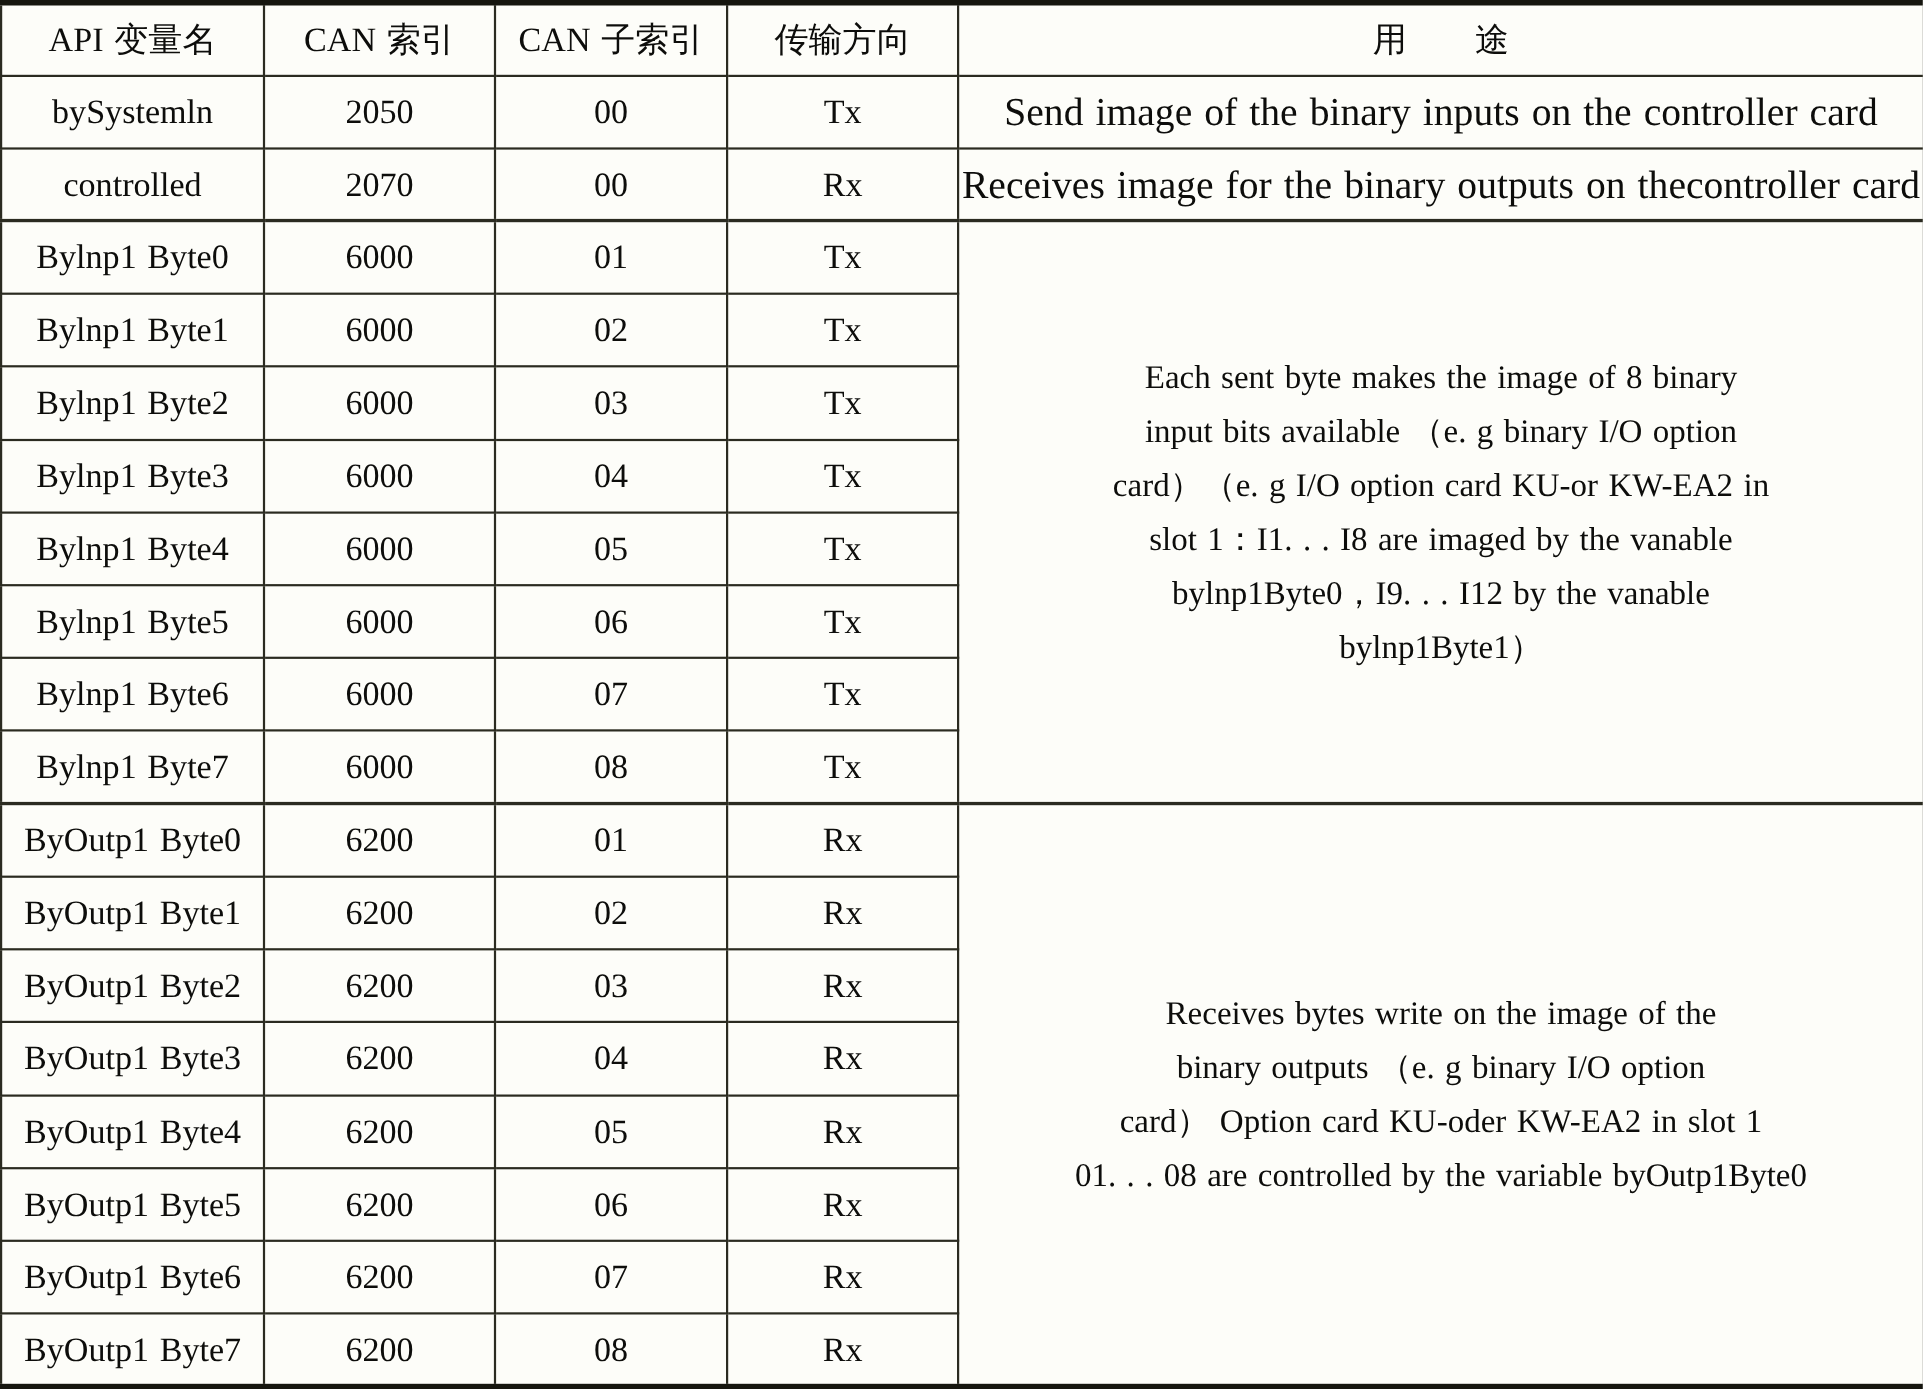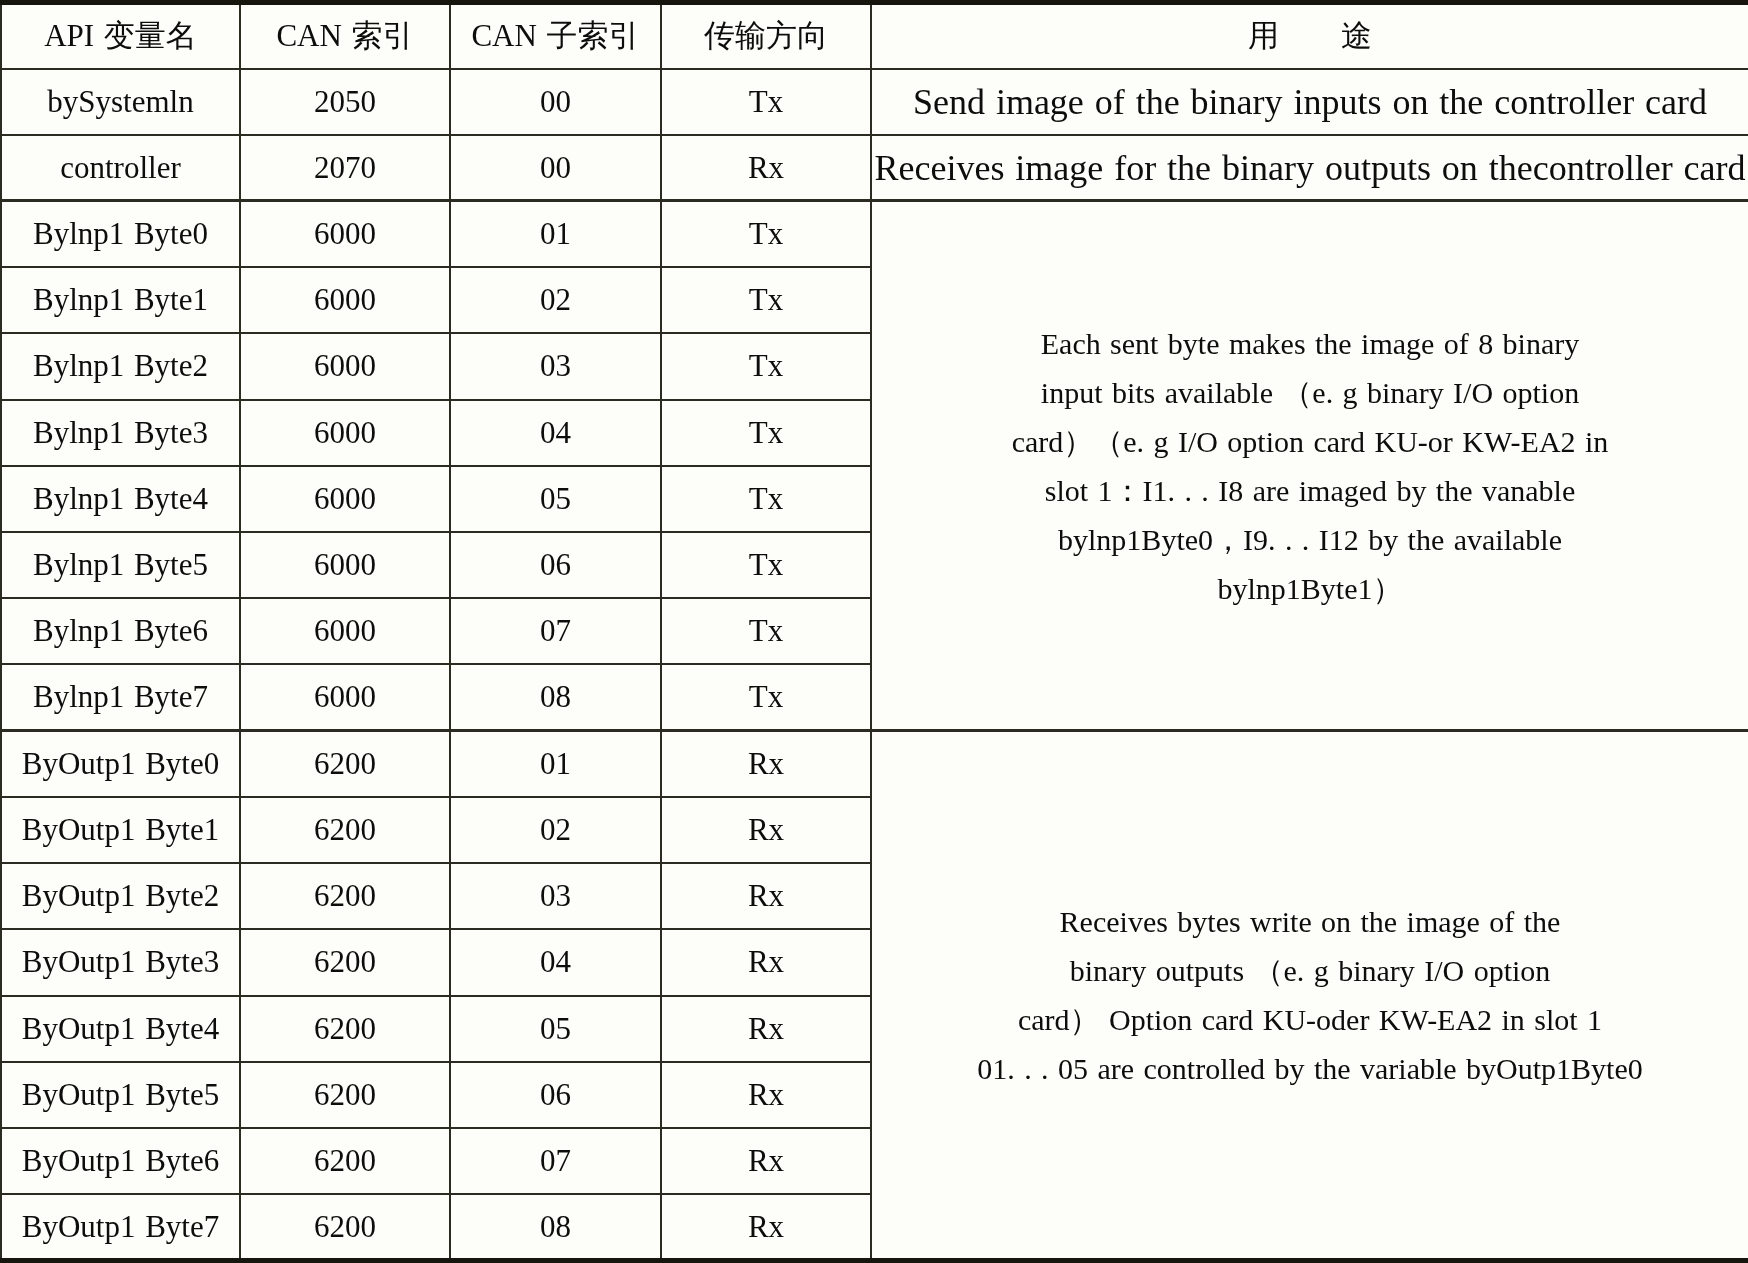--- a/index.html
+++ b/index.html
@@ -96,37 +96,37 @@
     </thead>
     <tbody>
         <tr>
           <td class="c">bySystemln</td>
           <td class="c">2050</td>
           <td class="c">00</td>
           <td class="c">Tx</td>
           <td class="purpose single">Send image of the binary inputs on the controller card</td>
         </tr>
         <tr>
-          <td class="c">controller</td>
+          <td class="c">controlled</td>
           <td class="c">2070</td>
           <td class="c">00</td>
           <td class="c">Rx</td>
           <td class="purpose single">Receives image for the binary outputs on thecontroller card</td>
         </tr>
         <tr class="section-start">
           <td class="c">Bylnp1 Byte0</td>
           <td class="c">6000</td>
           <td class="c">01</td>
           <td class="c">Tx</td>
           <td class="purpose merged" rowspan="8">
             <div class="pline">Each sent byte makes the image of 8 binary</div>
             <div class="pline">input bits available （e. g binary I/O option</div>
             <div class="pline">card）（e. g I/O option card KU-or KW-EA2 in</div>
             <div class="pline">slot 1：I1. . . I8 are imaged by the vanable</div>
-            <div class="pline">bylnp1Byte0，I9. . . I12 by the available</div>
+            <div class="pline">bylnp1Byte0，I9. . . I12 by the vanable</div>
             <div class="pline">bylnp1Byte1）</div>
           </td>
         </tr>
         <tr>
           <td class="c">Bylnp1 Byte1</td>
           <td class="c">6000</td>
           <td class="c">02</td>
           <td class="c">Tx</td>
         </tr>
         <tr>
@@ -167,21 +167,21 @@
         </tr>
         <tr class="section-start">
           <td class="c">ByOutp1 Byte0</td>
           <td class="c">6200</td>
           <td class="c">01</td>
           <td class="c">Rx</td>
           <td class="purpose merged" rowspan="8">
             <div class="pline">Receives bytes write on the image of the</div>
             <div class="pline">binary outputs （e. g binary I/O option</div>
             <div class="pline">card） Option card KU-oder KW-EA2 in slot 1</div>
-            <div class="pline">01. . . 05 are controlled by the variable byOutp1Byte0</div>
+            <div class="pline">01. . . 08 are controlled by the variable byOutp1Byte0</div>
           </td>
         </tr>
         <tr>
           <td class="c">ByOutp1 Byte1</td>
           <td class="c">6200</td>
           <td class="c">02</td>
           <td class="c">Rx</td>
         </tr>
         <tr>
           <td class="c">ByOutp1 Byte2</td>

